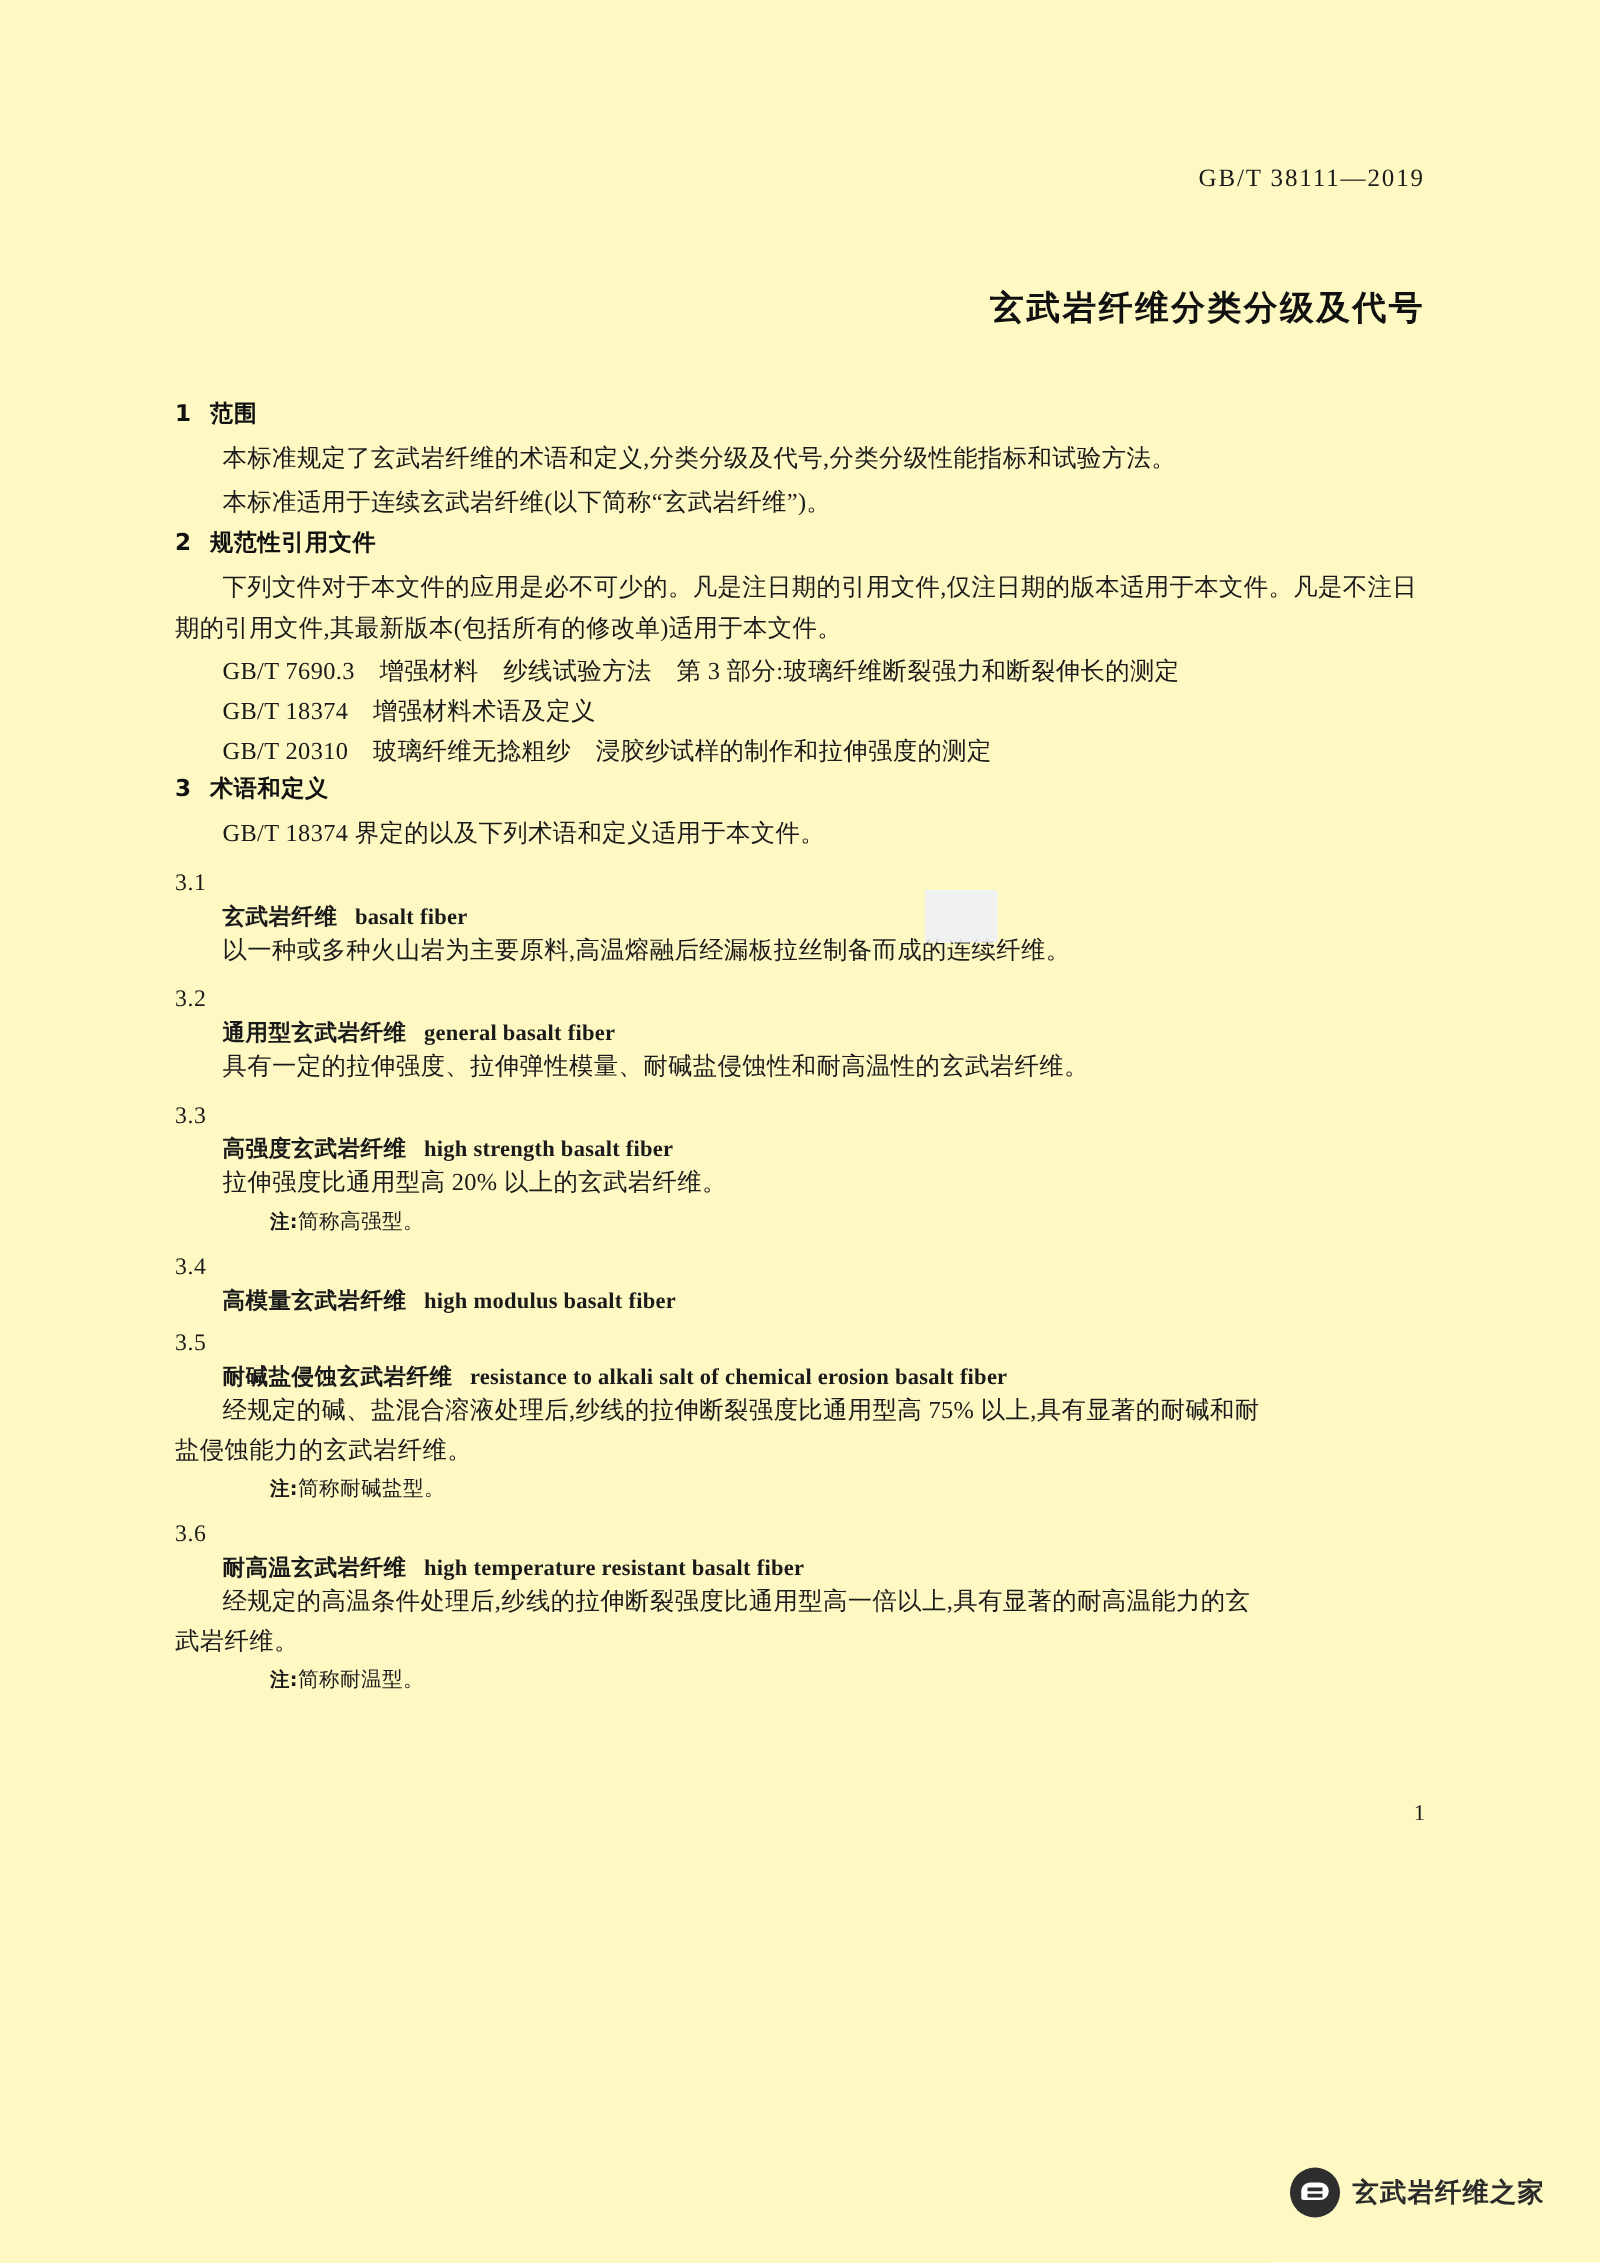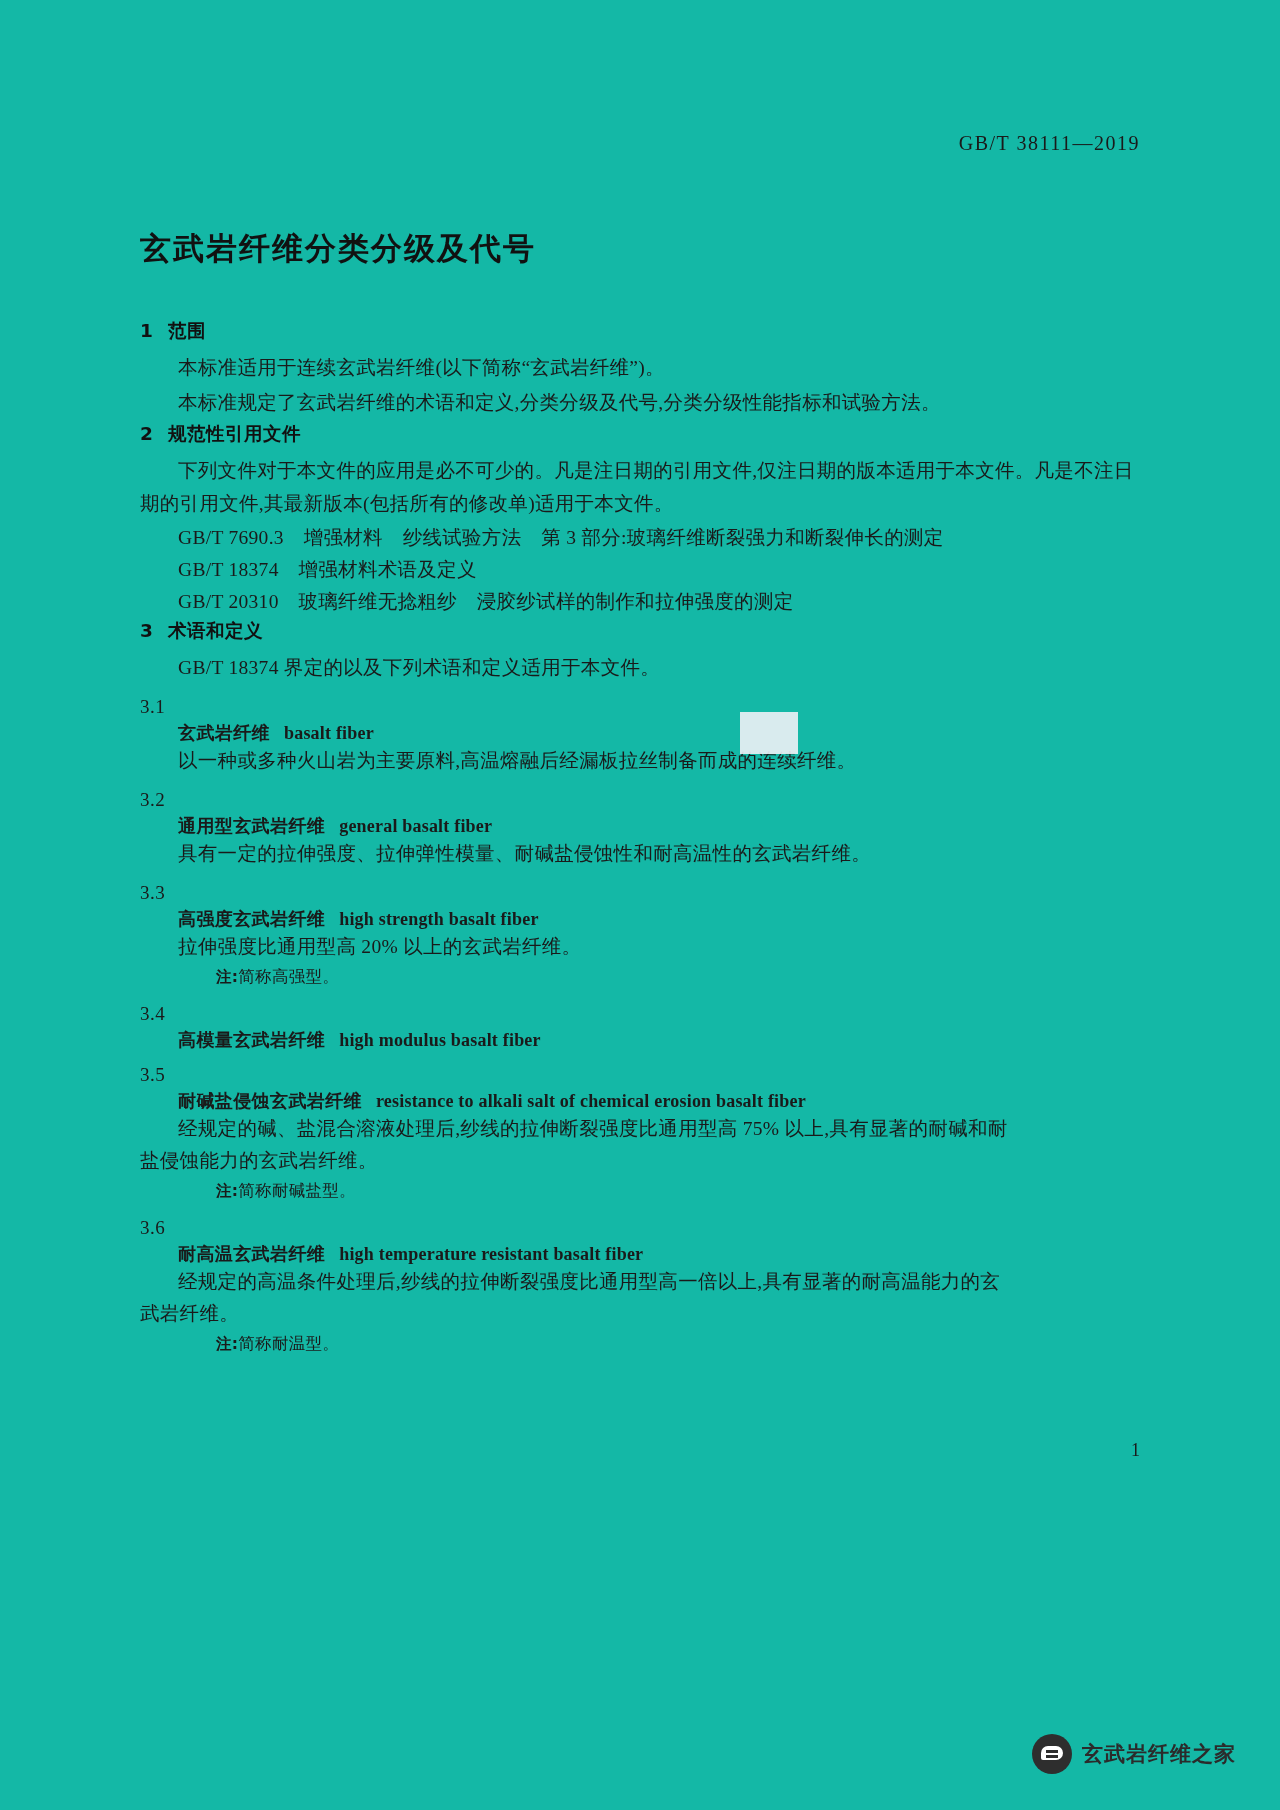--- a/index.html
+++ b/index.html
@@ -4,21 +4,21 @@
 <style>
   html, body {
     margin: 0;
     padding: 0;
     background: #ffffff;
   }
   .page {
     position: relative;
     width: 1280px;
     height: 1810px;
-    background: #14b8a6;
+    background: #fef9c3;
     font-family: "Liberation Serif", "DejaVu Serif", serif;
     color: #1a1a1a;
     overflow: hidden;
   }
   .content {
     position: absolute;
     left: 140px;
     top: 0;
     width: 1000px;
   }
@@ -30,24 +30,24 @@
     font-size: 20px;
     letter-spacing: 1.5px;
     color: #1a1a1a;
     white-space: nowrap;
   }
   .doc-title {
     position: absolute;
     top: 228px;
     left: 0;
     width: 1000px;
-    text-align: left;
-    font-family: "DejaVu Sans", "Liberation Sans", sans-serif;
-    font-weight: bold;
-    font-size: 31px;
+    text-align: right;
+    font-family: "DejaVu Sans", "Liberation Sans", sans-serif;
+    font-weight: bold;
+    font-size: 27px;
     letter-spacing: 2px;
     color: #111;
   }
   .body-block {
     position: absolute;
     top: 318px;
     left: 0;
     width: 1000px;
   }
   .clause-head {
@@ -185,22 +185,22 @@
 
     <div class="header-code">GB/T 38111—2019</div>
 
     <div class="doc-title">玄武岩纤维分类分级及代号</div>
 
     <div class="body-block">
 
       <div class="clause-head">
         <span class="num">1</span><span>范围</span>
       </div>
+      <div class="para">本标准规定了玄武岩纤维的术语和定义,分类分级及代号,分类分级性能指标和试验方法。</div>
       <div class="para">本标准适用于连续玄武岩纤维(以下简称“玄武岩纤维”)。</div>
-      <div class="para">本标准规定了玄武岩纤维的术语和定义,分类分级及代号,分类分级性能指标和试验方法。</div>
 
       <div class="clause-head">
         <span class="num">2</span><span>规范性引用文件</span>
       </div>
       <div class="para">下列文件对于本文件的应用是必不可少的。凡是注日期的引用文件,仅注日期的版本适用于本文件。凡是不注日期的引用文件,其最新版本(包括所有的修改单)适用于本文件。</div>
       <div class="ref-line">GB/T 7690.3　增强材料　纱线试验方法　第 3 部分:玻璃纤维断裂强力和断裂伸长的测定</div>
       <div class="ref-line">GB/T 18374　增强材料术语及定义</div>
       <div class="ref-line">GB/T 20310　玻璃纤维无捻粗纱　浸胶纱试样的制作和拉伸强度的测定</div>
 
       <div class="clause-head">

